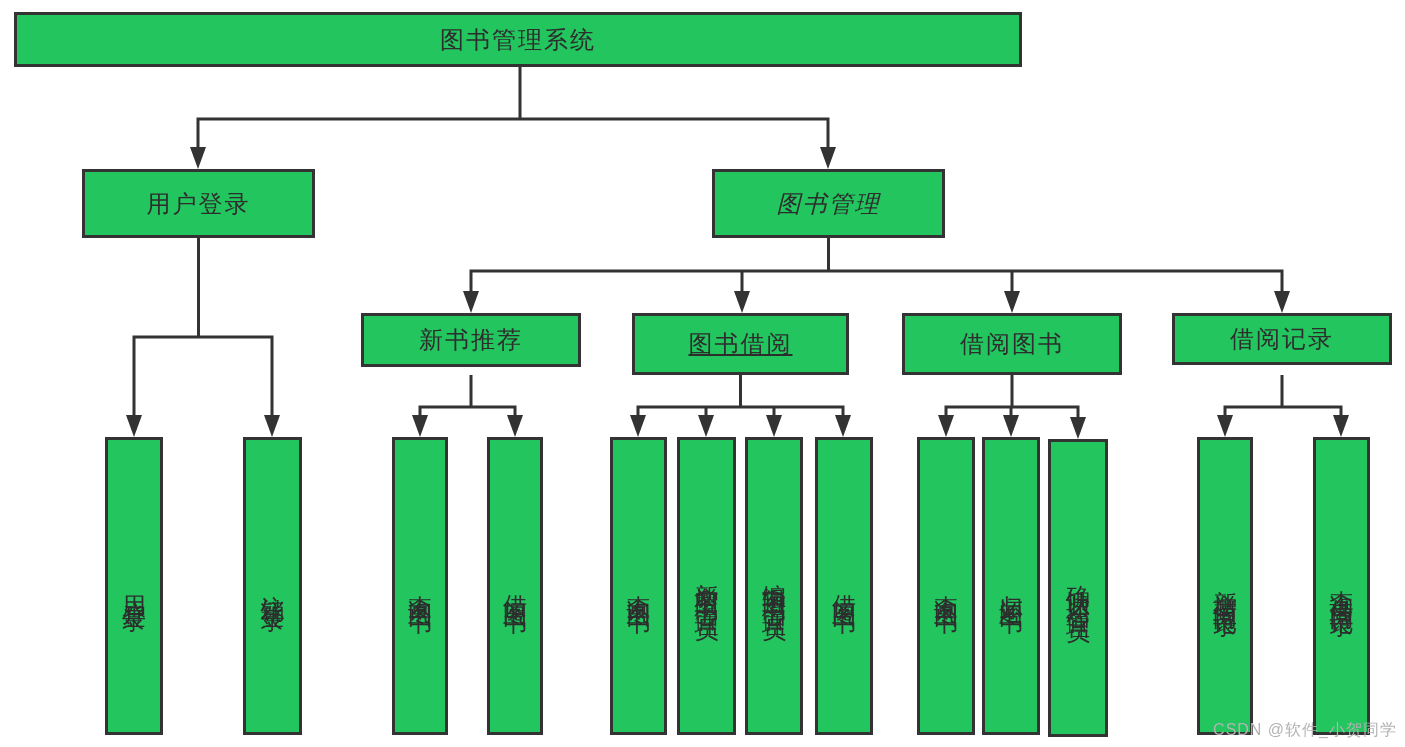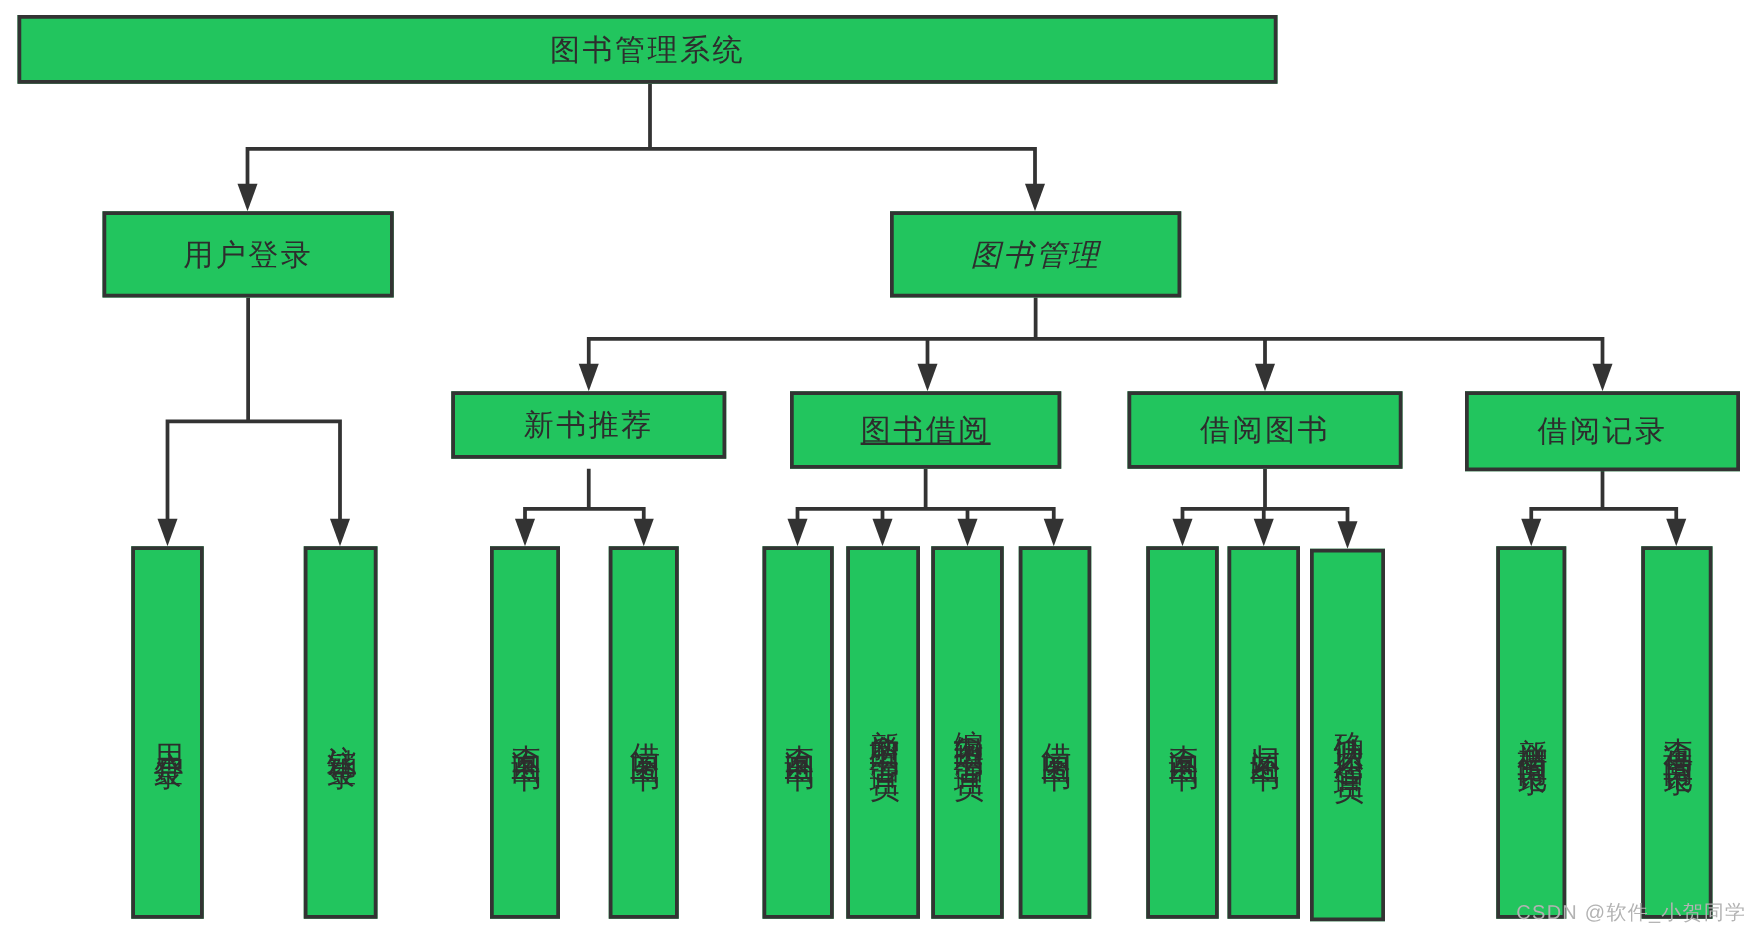--- a/index.html
+++ b/index.html
@@ -114,21 +114,21 @@
 
   <div class="node hbox" style="left:361px; top:313px; width:220px; height:54px;">
     <span>新书推荐</span>
   </div>
   <div class="node hbox" style="left:632px; top:313px; width:217px; height:62px;text-decoration:underline;">
     <span>图书借阅</span>
   </div>
   <div class="node hbox" style="left:902px; top:313px; width:220px; height:62px;">
     <span>借阅图书</span>
   </div>
-  <div class="node hbox" style="left:1172px; top:313px; width:220px; height:64px;font-family:Liberation Mono, monospace;">
+  <div class="node hbox" style="left:1172px; top:313px; width:220px; height:52px;font-family:Liberation Mono, monospace;">
     <span>借阅记录</span>
   </div>
 
   <div class="node vbox" style="left:105px; top:437px; width:58px; height:298px;">
     <span>用户登录</span>
   </div>
   <div class="node vbox" style="left:243px; top:437px; width:59px; height:298px;">
     <span>注销登录</span>
   </div>
 

